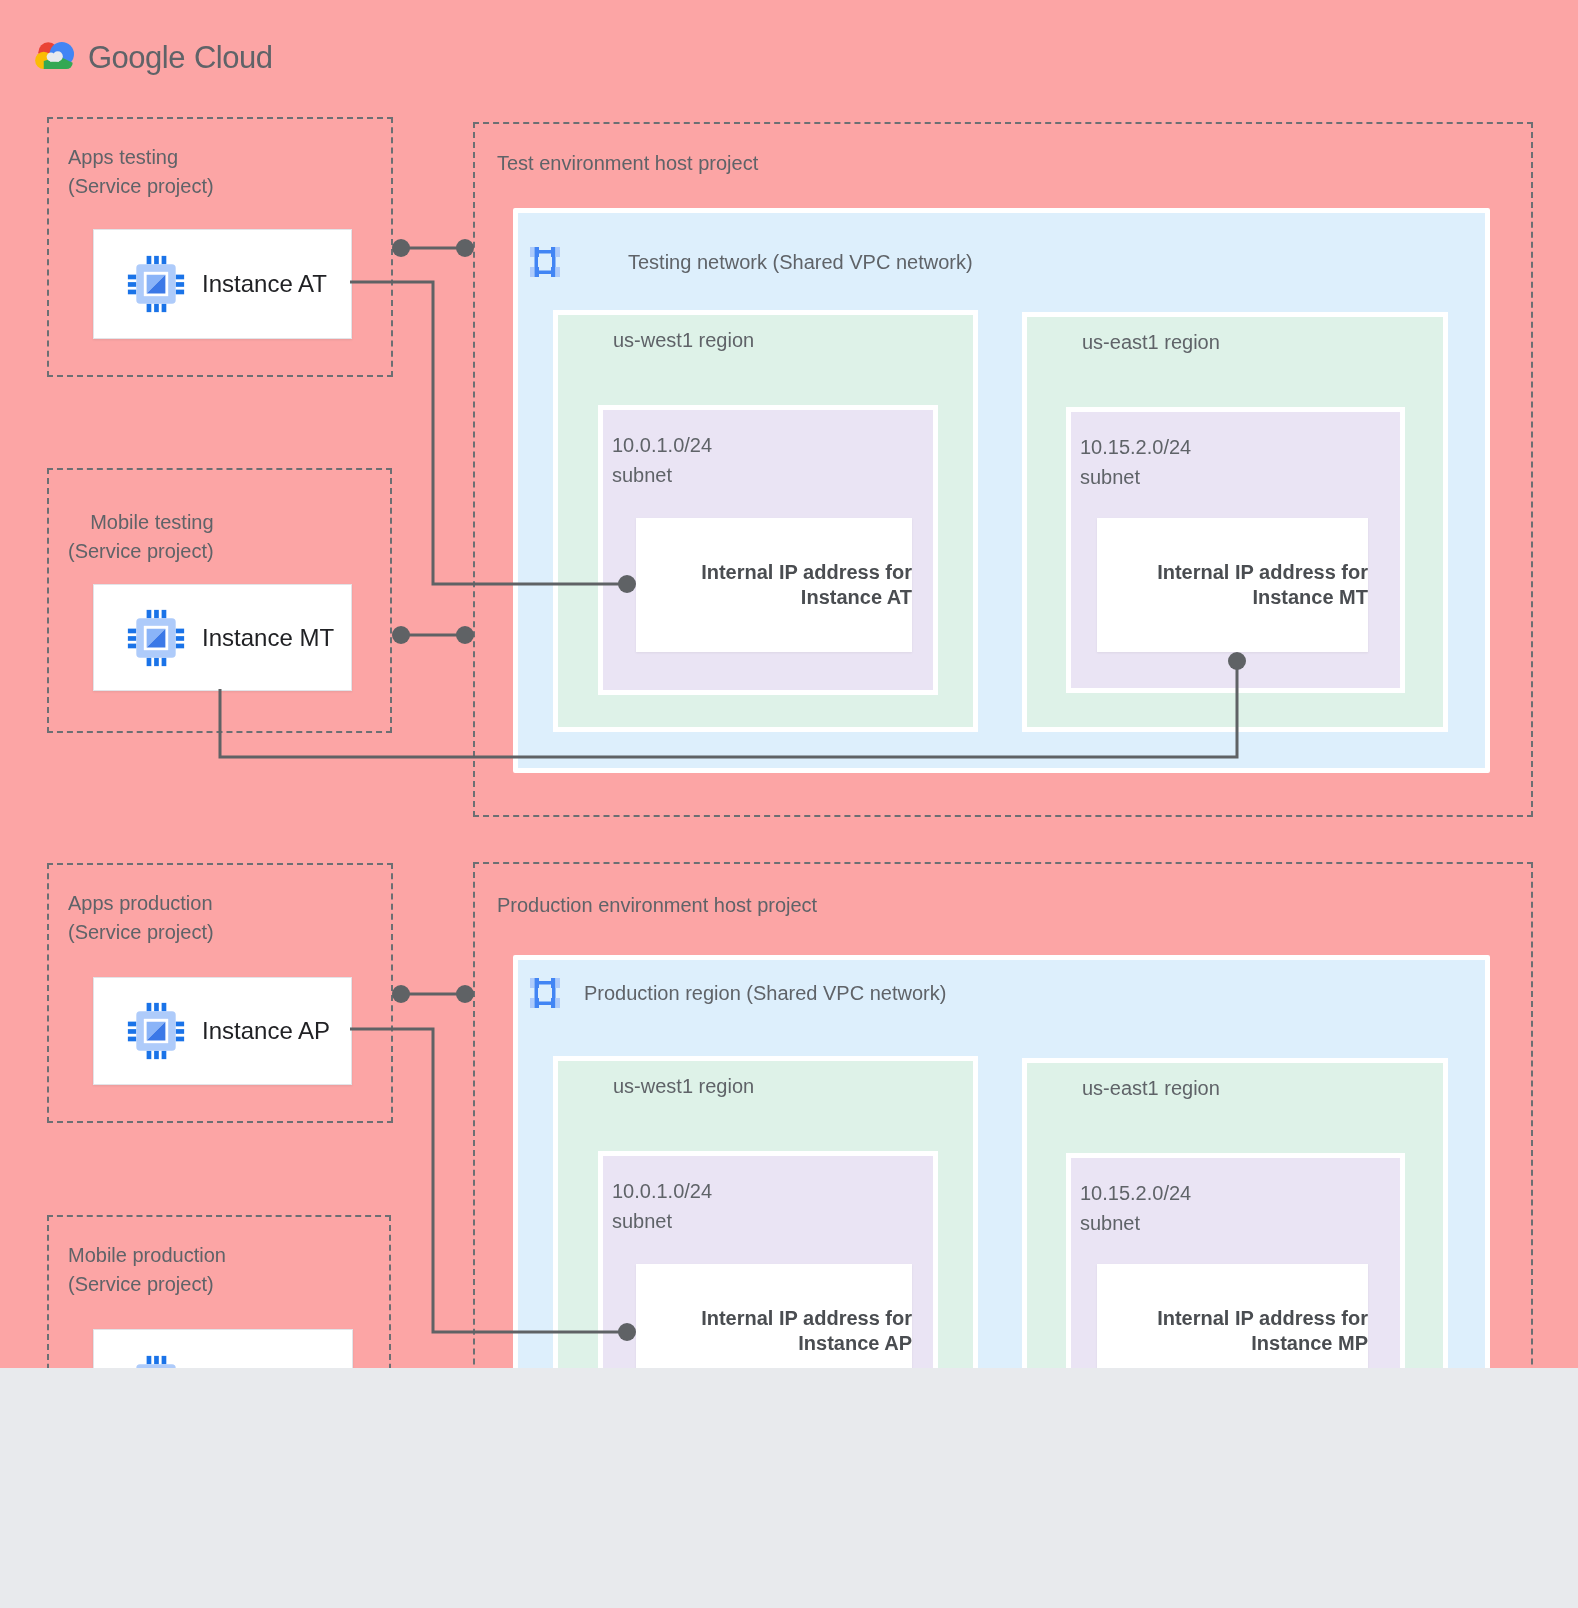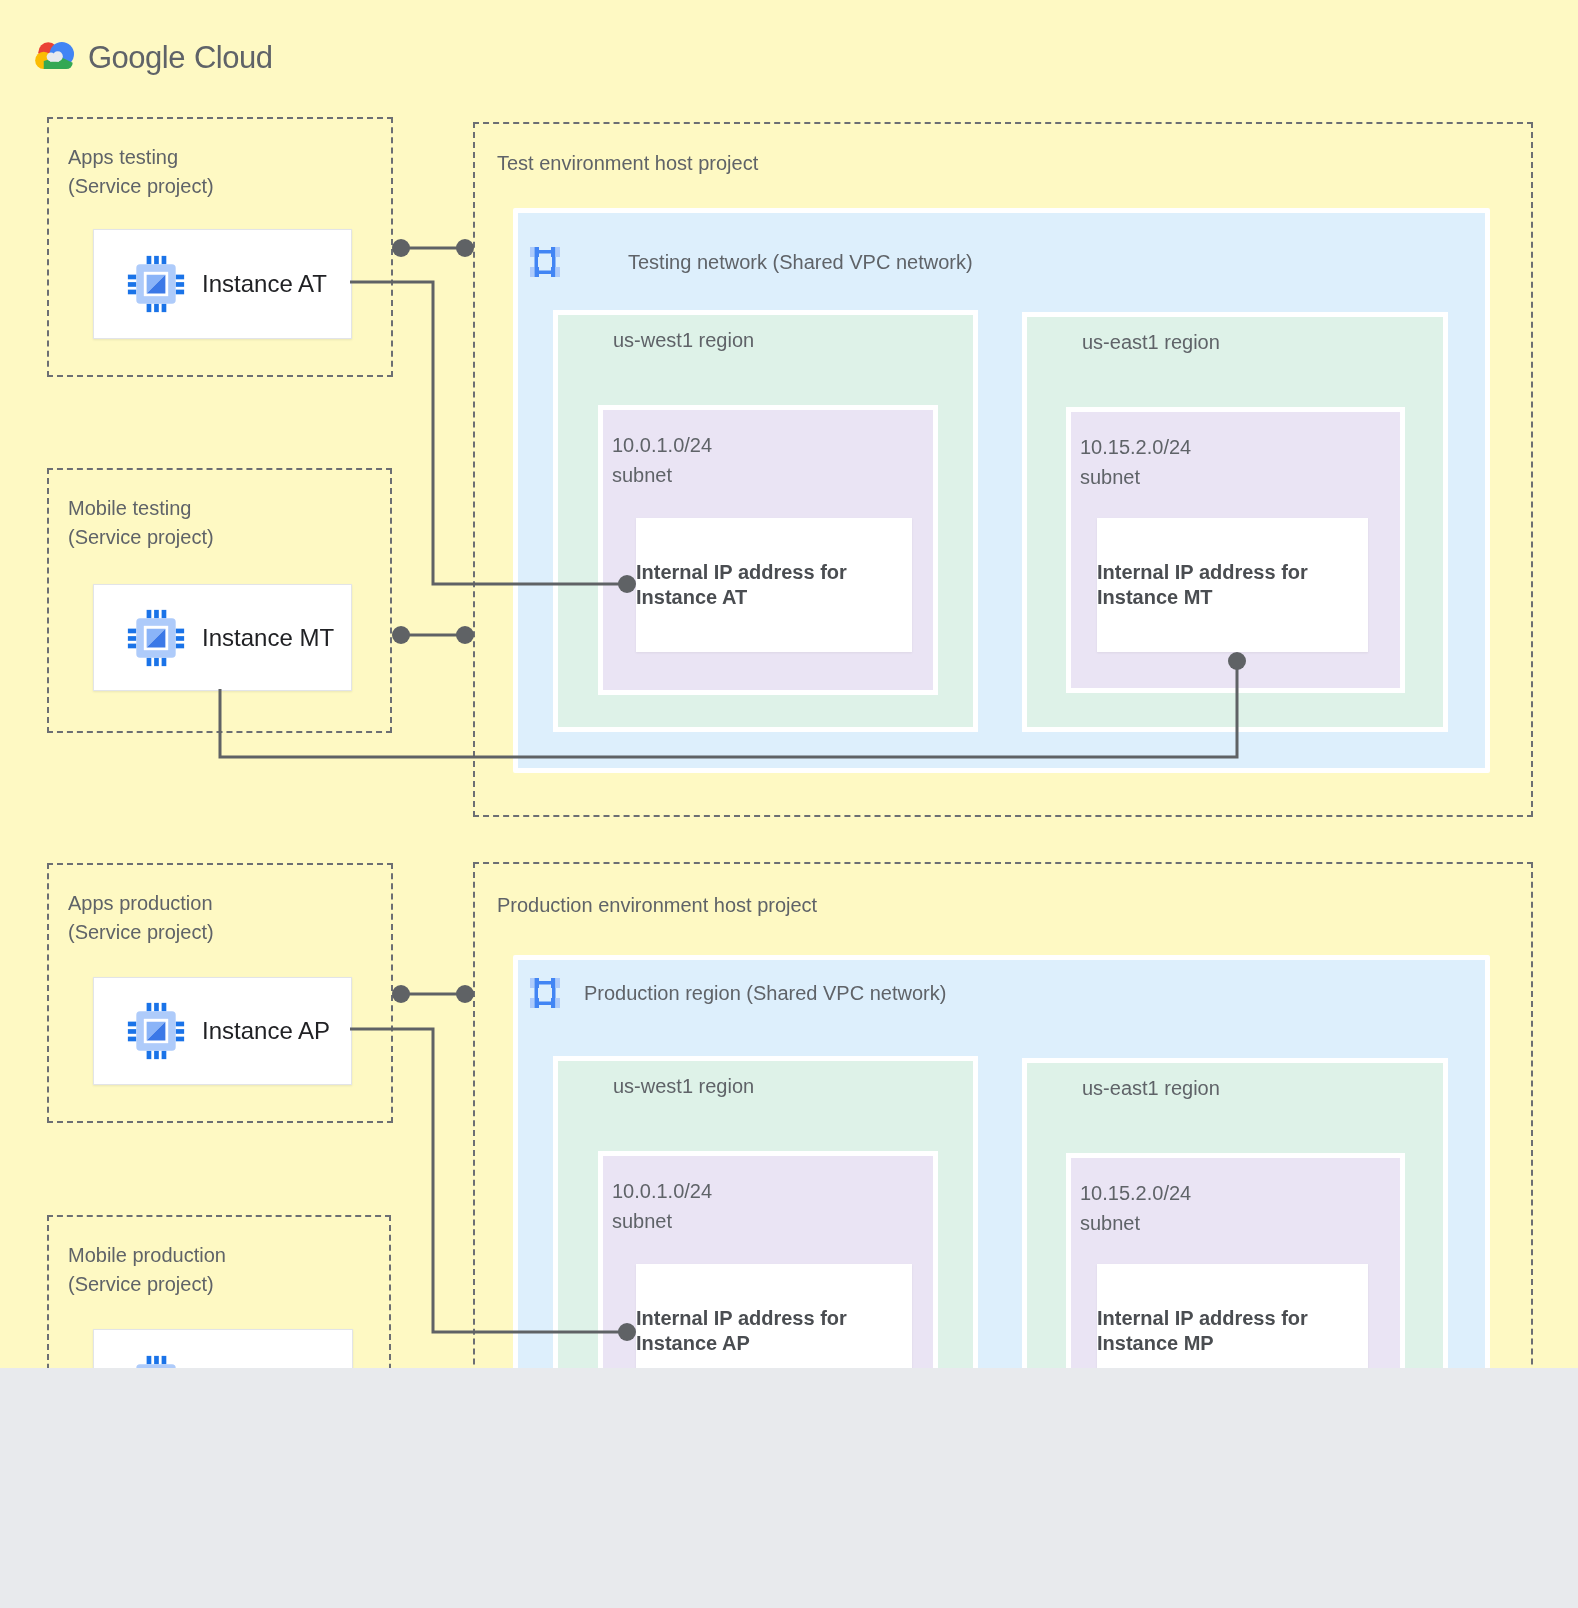--- a/index.html
+++ b/index.html
@@ -1,17 +1,17 @@
 <!DOCTYPE html>
 <html><head>
 <meta charset="utf-8">
 <style>
   html,body{margin:0;padding:0;background:#e8eaed;}
   #canvas{
-    position:relative;width:1578px;height:1368px;background:#fef9c3;
+    position:relative;width:1578px;height:1368px;background:#fca5a5;
     font-family:"Liberation Sans",sans-serif;overflow:hidden;
   }
   .abs{position:absolute;}
   
   .proj-box{position:absolute;border:2px dashed #6c6f73;box-sizing:border-box;}
   .proj-label{position:absolute;font-size:20px;line-height:29px;color:#5f6368;white-space:nowrap;}
   
   .card{position:absolute;background:#fff;border:1px solid #e2e4e8;box-sizing:border-box;
         box-shadow:0 1px 2px rgba(60,64,67,.10);display:flex;align-items:center;}
   .card .icon-wrap{margin-left:32px;display:flex;align-items:center;}
@@ -19,21 +19,21 @@
   
   .host-title{position:absolute;font-size:20px;color:#5f6368;white-space:nowrap;}
   .net-box{position:absolute;background:#ddeffc;border:5px solid #fff;box-sizing:border-box;border-radius:2px;}
   .net-head{position:absolute;display:flex;align-items:center;height:36px;}
   .net-label{margin-left:22px;font-size:20px;color:#5f6368;white-space:nowrap;}
   .region-box{position:absolute;background:#def2e8;border:5px solid #fff;box-sizing:border-box;}
   .region-label{position:absolute;left:19px;top:14px;font-size:20px;color:#5f6368;white-space:nowrap;margin-left:36px;}
   .subnet-box{position:absolute;background:#eae4f4;border:5px solid #fff;box-sizing:border-box;}
   .subnet-label{position:absolute;left:9px;top:20px;font-size:20px;line-height:30px;color:#5f6368;white-space:nowrap;}
   .ip-box{position:absolute;background:#fff;box-shadow:0 1px 2px rgba(60,64,67,.08);
-          display:flex;flex-direction:column;align-items:flex-start;justify-content:center;}
+          display:flex;flex-direction:column;align-items:flex-end;justify-content:center;}
   .ip-line{font-size:20px;line-height:25px;font-weight:700;color:#4a4d51;white-space:nowrap;}
   
   .wordmark{position:absolute;left:88px;top:40px;font-size:31px;color:#5f6368;letter-spacing:-0.5px;white-space:nowrap;}
   .wordmark .w1{font-weight:500;margin-right:9px;}
   .wordmark .w2{font-weight:400;}
   
   #connectors{position:absolute;left:0;top:0;z-index:20;pointer-events:none;}
 </style>
 </head>
 <body>
@@ -81,21 +81,21 @@
           <rect x="19" y="19" width="26" height="26" fill="#ffffff"></rect>
           <path d="M22,22 L42,22 L22,42 Z" fill="#8ab4f8"></path>
           <path d="M42,22 L42,42 L22,42 Z" fill="#3b78e7"></path>
         </svg>
       </span>
       <span class="inst-label">Instance AT</span>
     </div>
   </div>
 
   <div class="proj-box" style="left:47px;top:468px;width:345px;height:265px;">
-    <div class="proj-label" style="left:19px;top:24px;">
+    <div class="proj-label" style="left:19px;top:38px;text-align:right;">
       <div>Mobile testing</div>
       <div>(Service project)</div>
     </div>
     <div class="card" style="left:44px;top:114px;width:259px;height:107px;">
       <span class="icon-wrap">
         <svg viewBox="0 0 64 64" width="60" height="60">
           <g fill="#1a73e8">
             <rect x="22" y="2" width="5" height="9"></rect>
               <rect x="30" y="2" width="5" height="9"></rect>
               <rect x="38" y="2" width="5" height="9"></rect>

